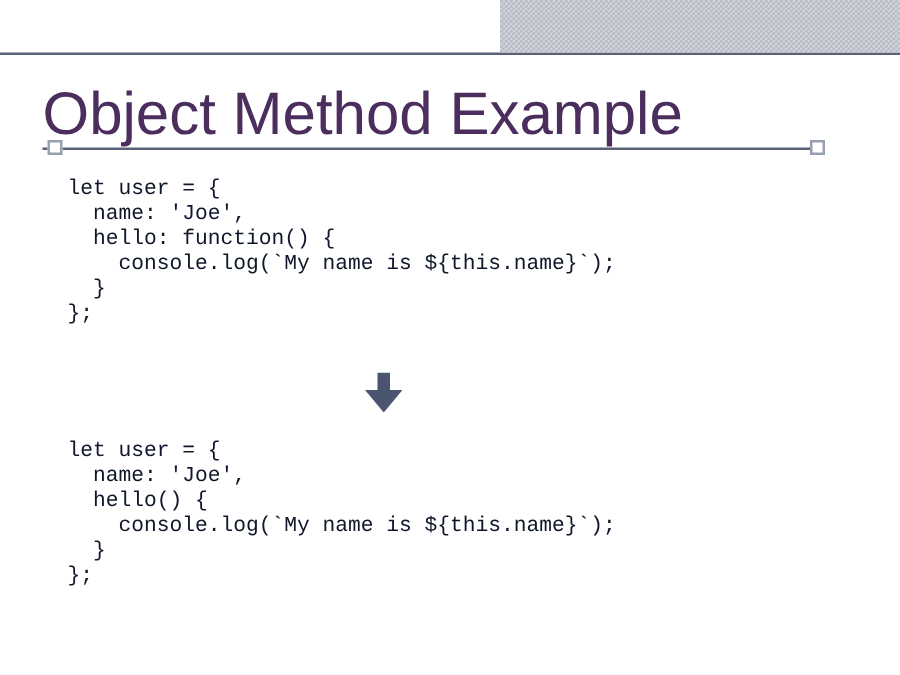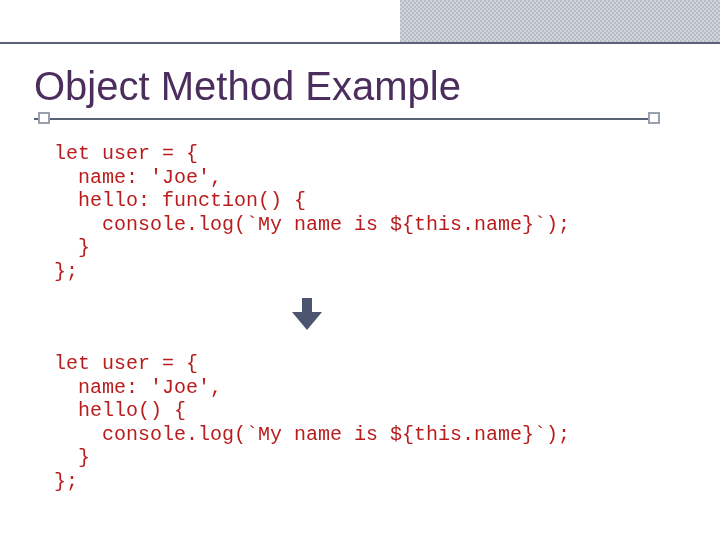--- a/index.html
+++ b/index.html
@@ -29,21 +29,21 @@
       background-image:
         linear-gradient(45deg, rgba(255,255,255,0.35) 25%, transparent 25%, transparent 75%, rgba(255,255,255,0.35) 75%),
         linear-gradient(45deg, rgba(255,255,255,0.35) 25%, transparent 25%, transparent 75%, rgba(255,255,255,0.35) 75%);
       background-size: 4px 4px;
       background-position: 0 0, 2px 2px;
     }
     .title {
       position: absolute;
       top: 64px;
       left: 34px;
-      font-size: 40px;
+      font-size: 48px;
       color: #4b2e5e;
       font-weight: normal;
     }
     .title-underline {
       position: absolute;
       top: 118px;
       left: 34px;
       width: 626px;
       height: 2px;
       background: #5a6278;
@@ -54,23 +54,23 @@
       height: 12px;
       border: 2px solid #98a0b0;
       background: #fff;
     }
     .bullet-top { top: 112px; left: 38px; }
     .bullet-end { top: 112px; left: 648px; }
     .code-block {
       position: absolute;
       left: 54px;
       font-family: "Courier New", Courier, monospace;
-      font-size: 20px;
+      font-size: 17px;
       line-height: 1.18;
-      color: #b91c1c;
+      color: #0f172a;
       white-space: pre;
     }
     .block-1 { top: 142px; }
     .block-2 { top: 352px; }
     .arrow-down {
       position: absolute;
       top: 298px;
       left: 292px;
     }
     .arrow-down svg {

